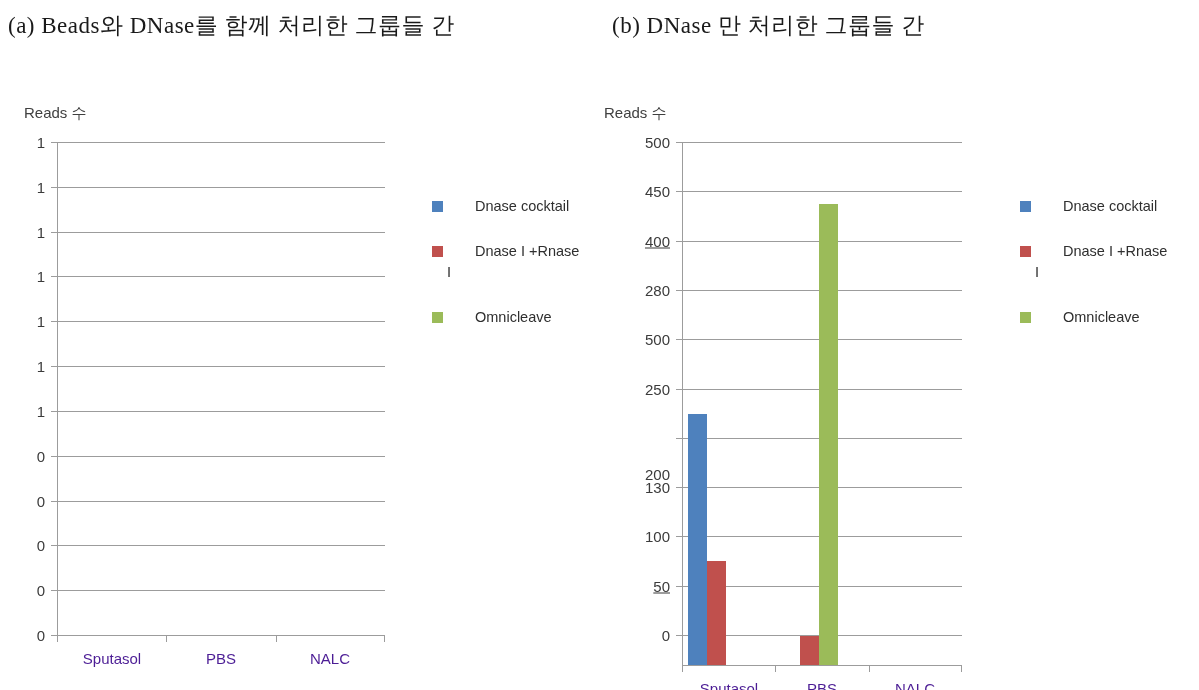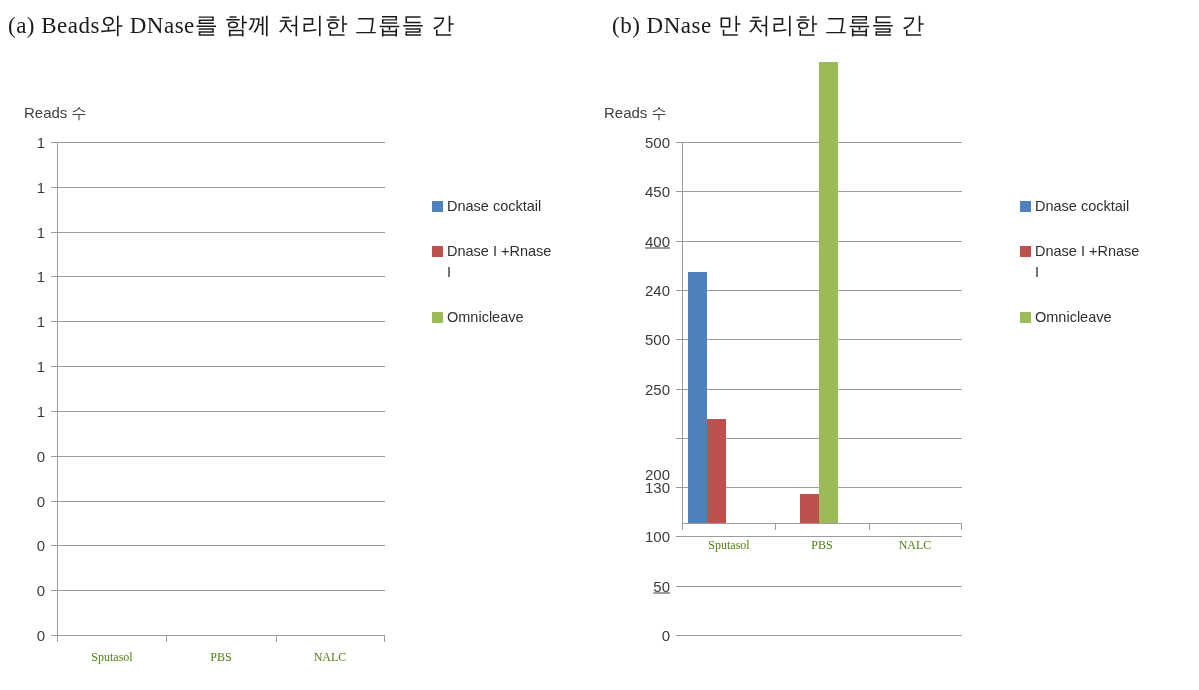--- a/index.html
+++ b/index.html
@@ -54,21 +54,21 @@
     color: #404040;
     white-space: nowrap;
     font-family: "Liberation Sans", sans-serif;
   }
 
   .plot {
     position: absolute;
   }
   
   #plot-a { left: 57px;  top: 50px; width: 328px; height: 494px; }
-  #plot-b { left: 92px;  top: 50px; width: 280px; height: 382px; }
+  #plot-b { left: 92px;  top: 50px; width: 280px; height: 524px; }
 
   .gridline {
     position: absolute;
     left: 0;
     width: 100%;
     height: 1px;
     background: #9c9c9c;
   }
   .axis-line-y {
     position: absolute;
@@ -108,24 +108,24 @@
     bottom: -6px;
     width: 1px;
     height: 6px;
     background: #9c9c9c;
   }
   .xtick-label {
     position: absolute;
     top: 100%;
     margin-top: 14px;
     transform: translateX(-50%);
-    font-size: 12px;
-    color: #4d7c0f;
-    white-space: nowrap;
-    font-family: Liberation Serif, serif;
+    font-size: 15px;
+    color: #4c1d95;
+    white-space: nowrap;
+    font-family: Liberation Sans, sans-serif;
   }
 
   .bar {
     position: absolute;
     bottom: 1px;
   }
 
   
   .legend {
     position: absolute;
@@ -141,21 +141,21 @@
     margin-bottom: 24px;
     line-height: 1.45;
   }
   .legend-swatch {
     display: inline-block;
     width: 11px;
     height: 11px;
     vertical-align: -1px;
     margin-right: 4px;
   }
-  .legend-text { display: inline; }
+  .legend-text { display: inline; margin-left: 28px; }
   .legend-text-wrap {
     display: block;
     padding-left: 15px;
   }
 </style>
 </head>
 <body>
 
 <div id="root">
 
@@ -238,21 +238,21 @@
         <div class="ytick-mark" style="top: 0px;"></div>
         <div class="ytick-label" style="top: 0px;">500</div>
         <div class="gridline" style="top: 49px;"></div>
         <div class="ytick-mark" style="top: 49px;"></div>
         <div class="ytick-label" style="top: 49px;">450</div>
         <div class="gridline" style="top: 99px;"></div>
         <div class="ytick-mark" style="top: 99px;"></div>
         <div class="ytick-label" style="top: 99px; text-decoration: underline;">400</div>
         <div class="gridline" style="top: 148px;"></div>
         <div class="ytick-mark" style="top: 148px;"></div>
-        <div class="ytick-label" style="top: 148px;">240</div>
+        <div class="ytick-label" style="top: 148px;">280</div>
         <div class="gridline" style="top: 197px;"></div>
         <div class="ytick-mark" style="top: 197px;"></div>
         <div class="ytick-label" style="top: 197px;">500</div>
         <div class="gridline" style="top: 247px;"></div>
         <div class="ytick-mark" style="top: 247px;"></div>
         <div class="ytick-label" style="top: 247px;">250</div>
         <div class="gridline" style="top: 296px;"></div>
         <div class="ytick-mark" style="top: 296px;"></div>
         <div class="ytick-label" style="top: 296px; margin-top: 36px;">200</div>
         <div class="gridline" style="top: 345px;"></div>

